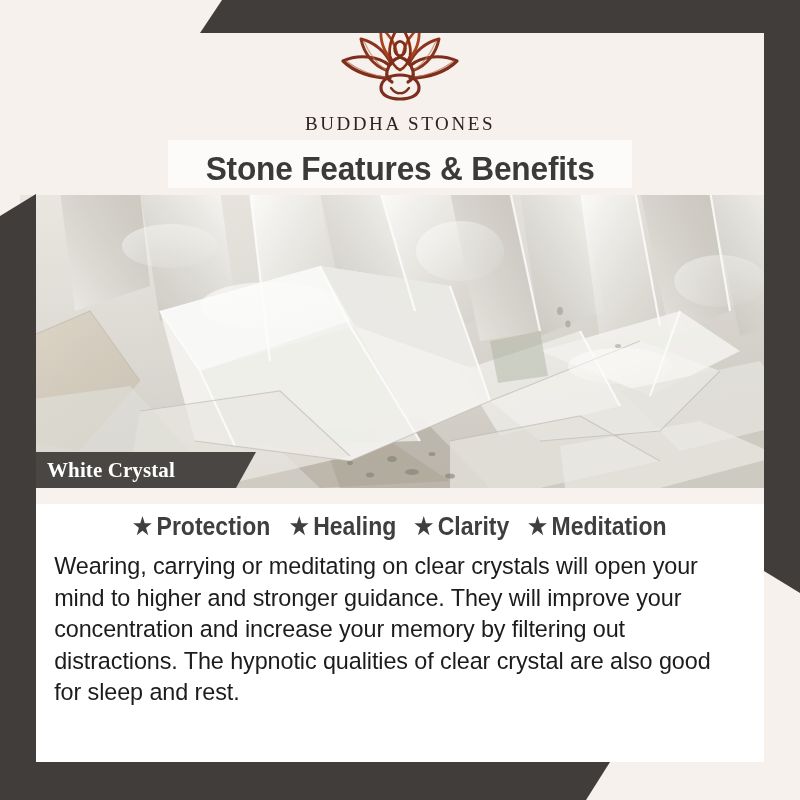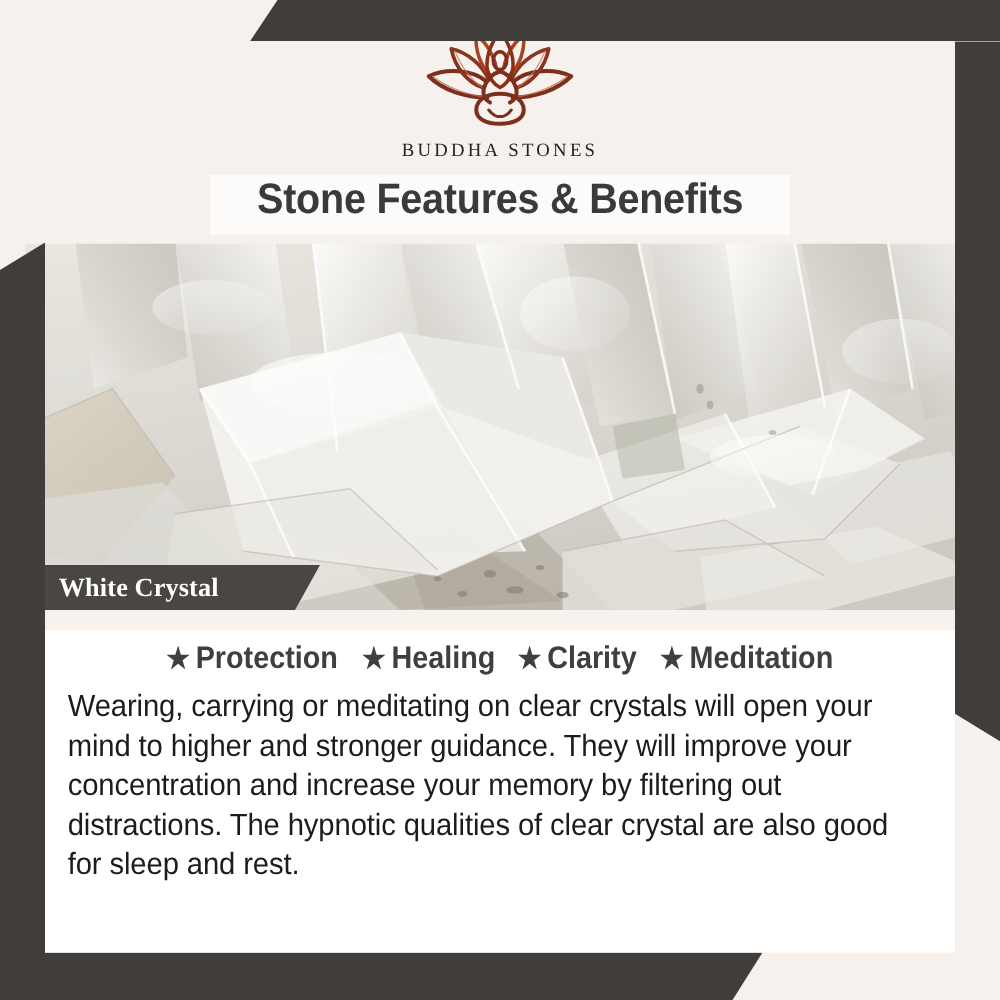--- a/index.html
+++ b/index.html
@@ -42,29 +42,29 @@
     background:#f6f1ec;z-index:1;
   }
   #logo-wrap{
     position:absolute;left:0;top:18px;width:800px;
     display:flex;flex-direction:column;align-items:center;
   }
   #logo-mark{width:132px;height:92px;display:block;}
   #brand-name{
     margin-top:3px;
     font-family:"Liberation Serif", serif;
-    font-size:15px;letter-spacing:2.6px;
+    font-size:19px;letter-spacing:2.6px;
     color:#2b2320;font-weight:400;
   }
 
   
   #title-banner{
     position:absolute;left:168px;top:140px;width:464px;height:48px;
     background:#fdfbf9;
-    display:flex;align-items:flex-start;justify-content:center;
+    display:flex;align-items:flex-end;justify-content:center;
     z-index:2;
   }
   #title-text{
     font-family:"Liberation Sans Narrow","Liberation Sans",sans-serif;
     font-weight:bold;font-size:34px;color:#3a3a3a;
     transform:scaleX(.93);transform-origin:center;
     white-space:nowrap;letter-spacing:-.2px;
   }
 
   

